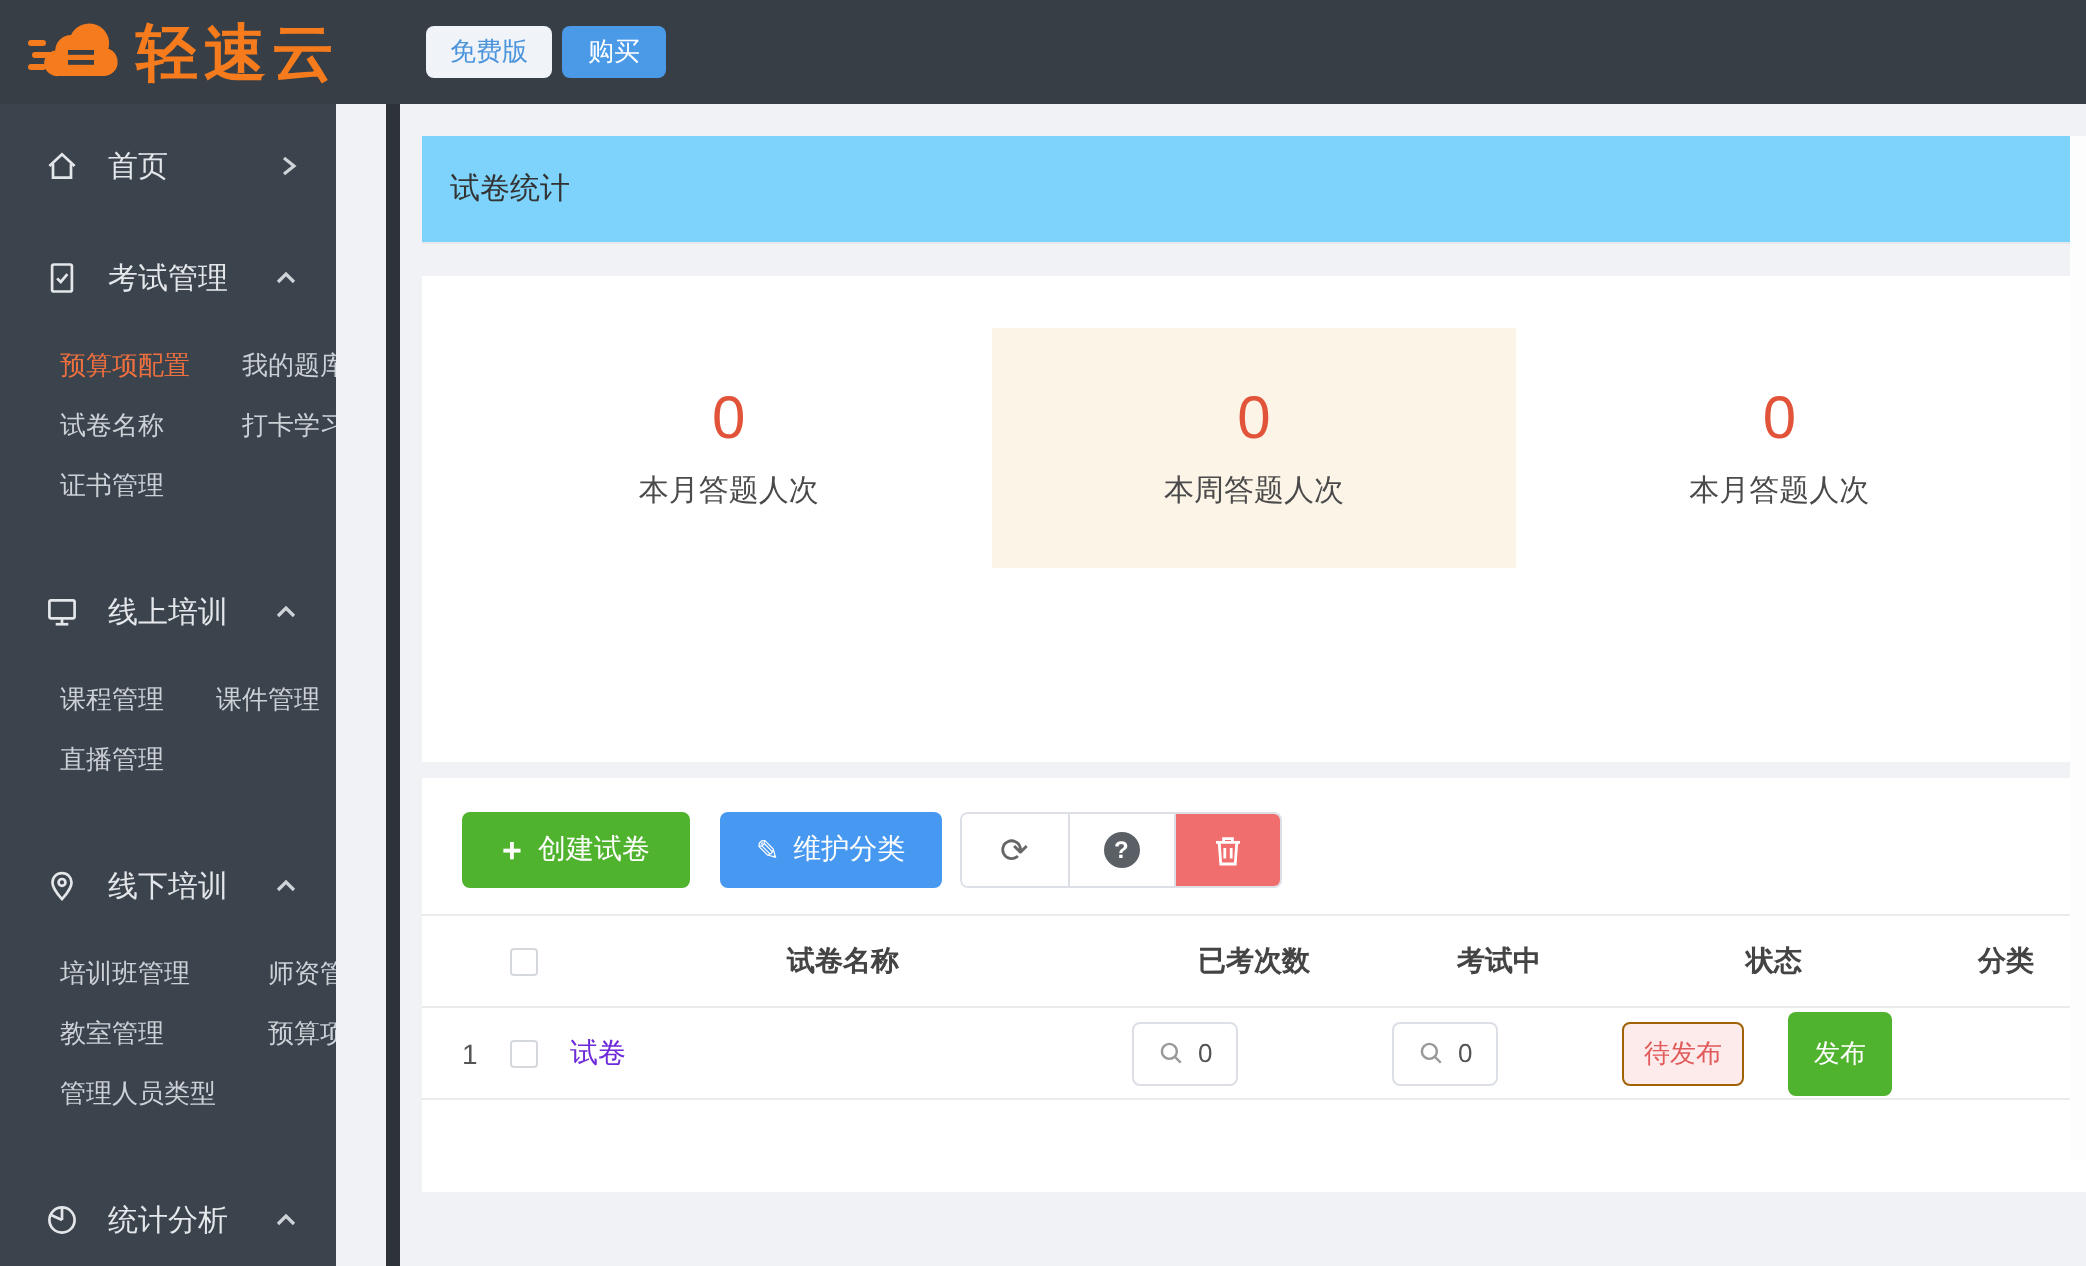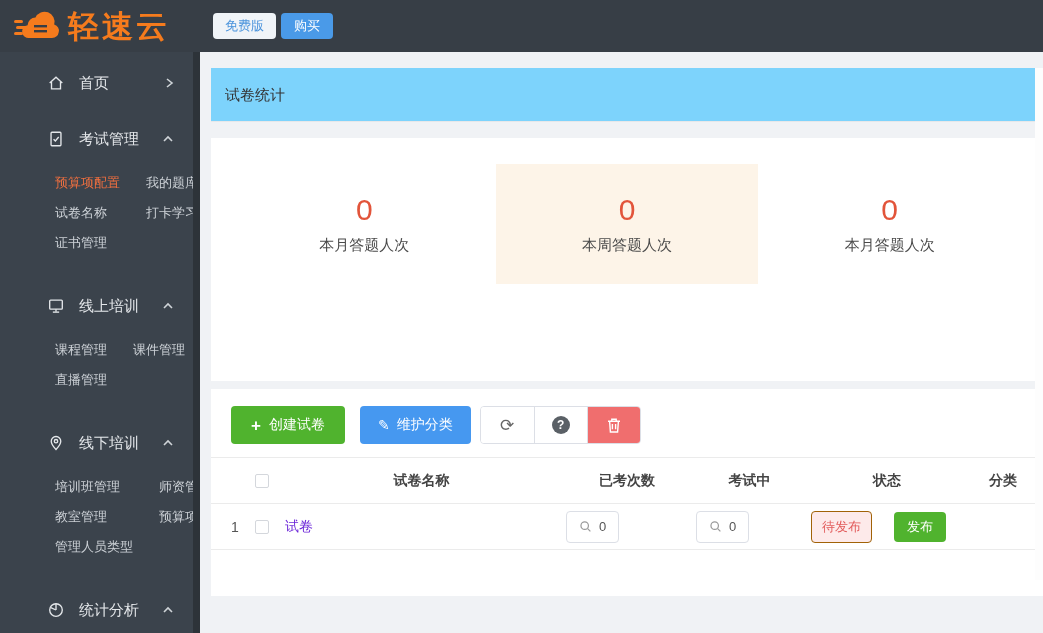--- a/index.html
+++ b/index.html
@@ -10,21 +10,21 @@
   
   .topbar { position:absolute; left:0; top:0; width:1043px; height:52px; background:#373e46; z-index:5; }
   .logo { position:absolute; left:14px; top:9px; display:flex; align-items:flex-end; gap:6px; }
   .brand { font-size:31px; font-weight:bold; color:#f57b1d; letter-spacing:3px; line-height:1; }
   .btn-free { position:absolute; left:213px; top:13px; height:26px; padding:0 12px; background:#f0f4f8;
               color:#4b94dc; border:none; border-radius:4px; font-size:13px; cursor:pointer; }
   .btn-buy  { position:absolute; left:281px; top:13px; height:26px; padding:0 13px; background:#4a9ae8;
               color:#fff; border:none; border-radius:4px; font-size:13px; cursor:pointer; }
 
   
-  .sidebar { position:absolute; left:0; top:52px; width:193px; height:581px; background:#3b434c; padding-top:11px; overflow:hidden;padding-left:25px; }
+  .sidebar { position:absolute; left:0; top:52px; width:168px; height:581px; background:#3b434c; padding-top:11px; overflow:hidden; }
   .side-edge { position:absolute; left:193px; top:52px; width:7px; height:581px; background:#2d3339; }
   .menu-item { display:flex; align-items:center; height:40px; padding:0 18px 0 22px; cursor:pointer; }
   .menu-item + .submenu { padding:9px 0 12px 30px; }
   .menu-item .mlabel { flex:0 0 auto; margin-left:14px; font-size:15px; color:#e4e7ea; }
   .menu-item .chev { margin-left:auto; }
   .sec-gap { margin-top:16px; }
   .submenu { display:grid; grid-template-columns:max-content max-content; column-gap:26px; row-gap:0; }
   .sub { display:block; height:30px; line-height:30px; font-size:13px; color:#ccd1d6; text-decoration:none; cursor:pointer; }
   .sub.active { color:#ee6f3f; }
   .micon { flex:0 0 auto; }
@@ -62,21 +62,21 @@
   td { height:46px; color:#555; }
   .col-idx { padding-left:20px; }
   .cell-pad { padding-right:8px; }
   .checkbox { width:14px; height:14px; border:1px solid #d4d7dc; border-radius:2px; background:#fff; cursor:pointer; }
   .link { color:#6d28d9; text-decoration:none; cursor:pointer; }
   .count-btn { display:inline-flex; align-items:center; gap:7px; height:32px; padding:0 12px; background:#fff;
                border:1px solid #dcdfe6; border-radius:4px; color:#555; font-size:13px; cursor:pointer; }
   .status-cell { display:flex; align-items:center; gap:22px; }
   .badge-pending { display:inline-block; padding:6px 10px; background:#fdeaea; border:1px solid #a16207;
                    border-radius:4px; color:#e25b5b; font-size:13px; }
-  .btn-publish { height:30px; padding:0 13px; background:#50b32e; border:none; border-radius:4px;
+  .btn-publish { height:42px; padding:0 13px; background:#50b32e; border:none; border-radius:4px;
                  color:#fff; font-size:13px; cursor:pointer; }
   .scroll-strip { position:absolute; right:0; top:68px; width:8px; height:512px; background:#fdfdfd; }
 </style>
 </head>
 <body>
 
 <div class="app">
 
   <header class="topbar">
     <div class="logo">

